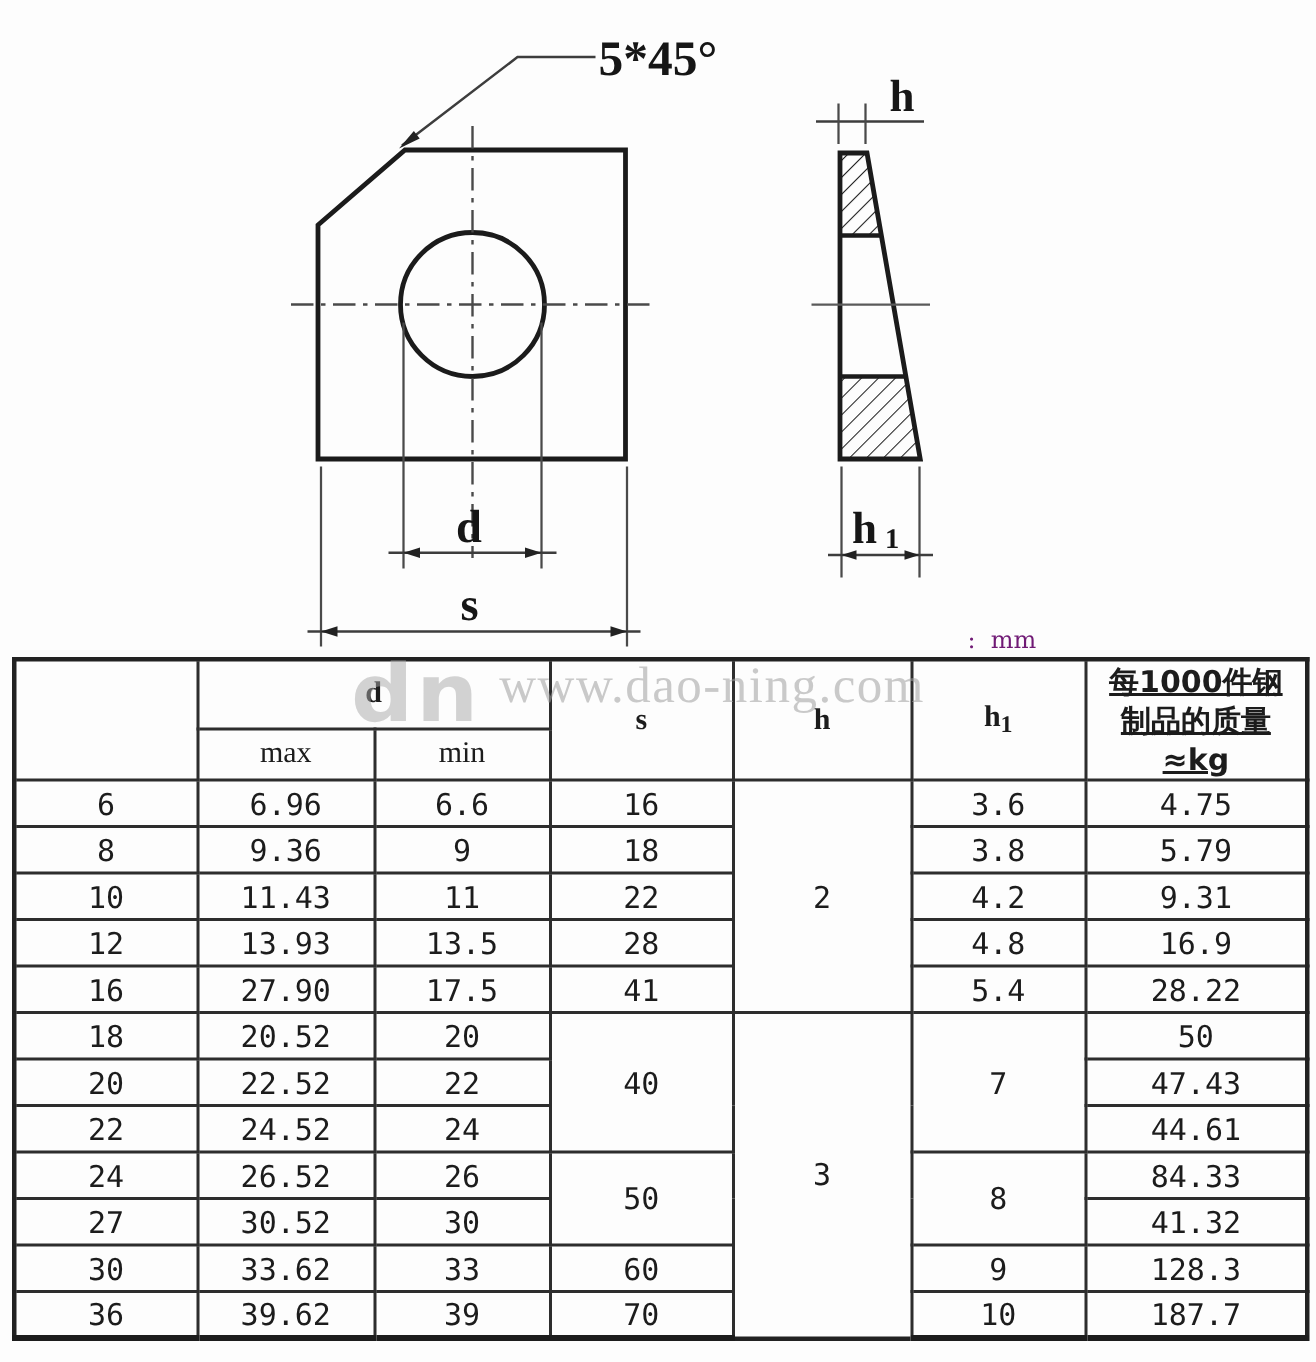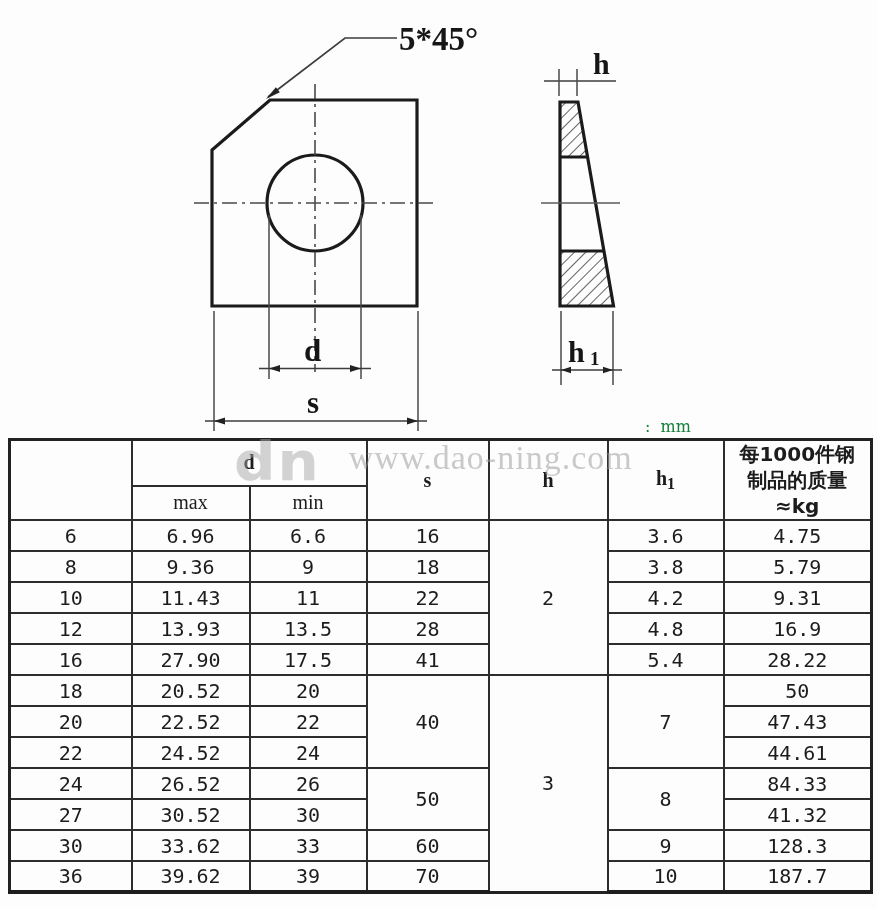--- a/index.html
+++ b/index.html
@@ -30,42 +30,42 @@
     font-size:20px; color:#1c1c1c; padding:0;
     overflow:hidden; white-space:nowrap;
   }
   tr.hrow1 { height:45px; }
   tr.hrow2 { height:33px; }
   tr.drow  { height:31px; }
   tr.drow:last-child td { border-bottom:4px solid #1d1d1d;margin-top:12px; }
   td.hd { font-family:"Liberation Serif","DejaVu Serif",serif; font-size:26px; font-weight:600; }
   td.hd .sub { font-size:16px; vertical-align:-4px; }
   td.hd-mm { font-size:20px; font-family:Liberation Serif, serif; font-weight:normal; }
-  td.hd-w { font-family:"DejaVu Sans","Liberation Sans",sans-serif; font-size:16px; font-weight:600; line-height:1.3; white-space:normal; }
+  td.hd-w { font-family:"DejaVu Sans","Liberation Sans",sans-serif; font-size:16px; font-weight:600; line-height:1.3; white-space:normal;text-decoration:underline; }
   td.hd-w .kg { font-weight:600; font-size:20px; }
   
   .watermark {
     position:absolute; left:234px; top:436px; z-index:5;
     display:flex; align-items:flex-start; pointer-events:none;justify-content:flex-end;
   }
   .wm-logo {
     font-family:"DejaVu Sans","Liberation Sans",sans-serif;
     font-weight:bold; font-size:58px; line-height:52px;
     color:rgba(168,168,168,0.50); letter-spacing:2px; transform:scaleY(.92);
   }
   .wm-text {
     font-family:"Liberation Serif","DejaVu Serif",serif;
-    font-size:34px; line-height:44px; margin-left:28px;
+    font-size:34px; line-height:44px; margin-left:12px;
     color:rgba(158,158,158,0.55); letter-spacing:1px;
   }
   
   .unit-label {
     position:absolute; left:645px; top:417px; z-index:3;
     font-family:"DejaVu Serif","Liberation Serif",serif;
-    font-size:16px; color:#15803d; white-space:pre;
+    font-size:16px; color:#701a75; white-space:pre;
   }
 </style>
 </head>
 <body>
 
 <svg id="drawing-svg" width="877" height="438" viewBox="0 0 877 438">
   <defs>
     <pattern id="hatch" patternUnits="userSpaceOnUse" width="8" height="8" patternTransform="rotate(45)">
       <line x1="0" y1="0" x2="0" y2="8" stroke="#1d1d1d" stroke-width="1.4"></line>
     </pattern>

